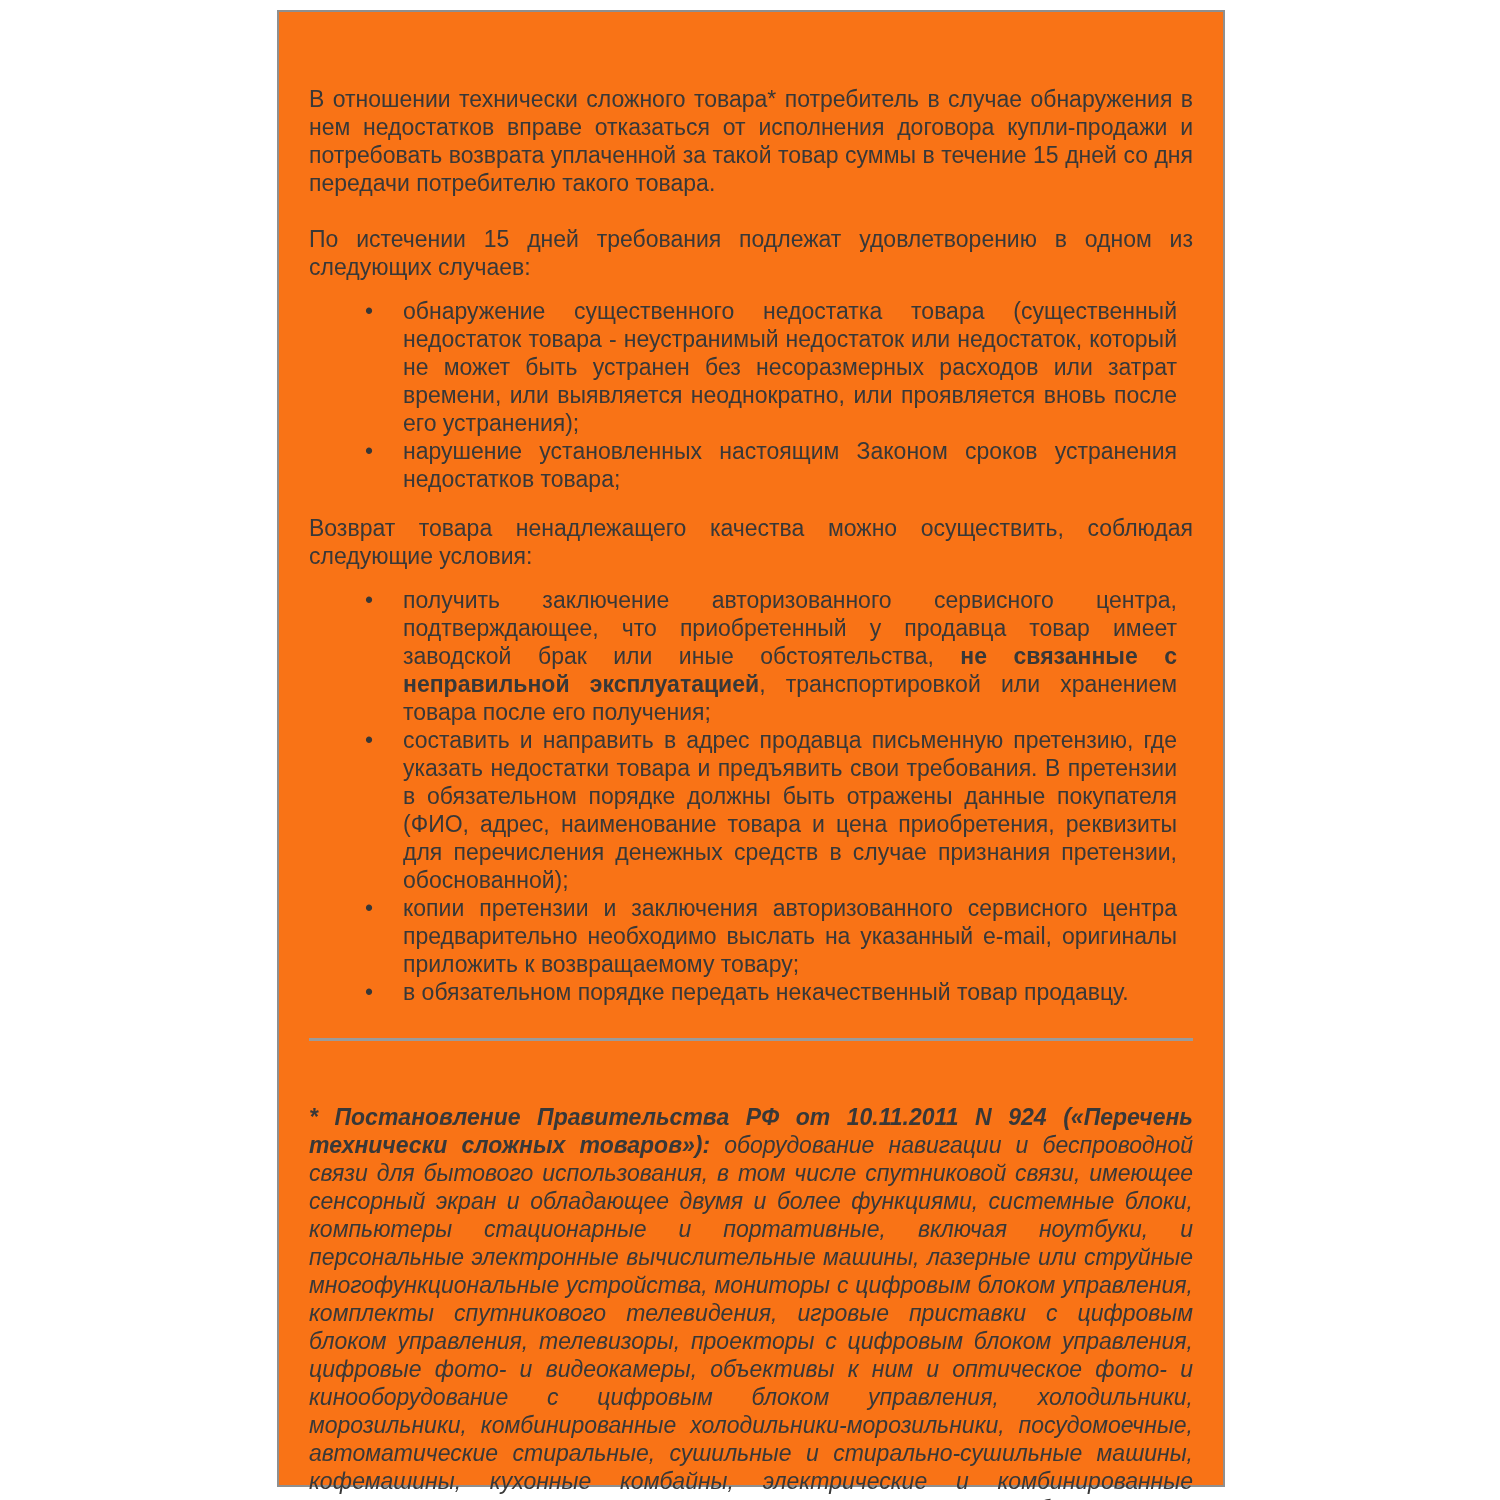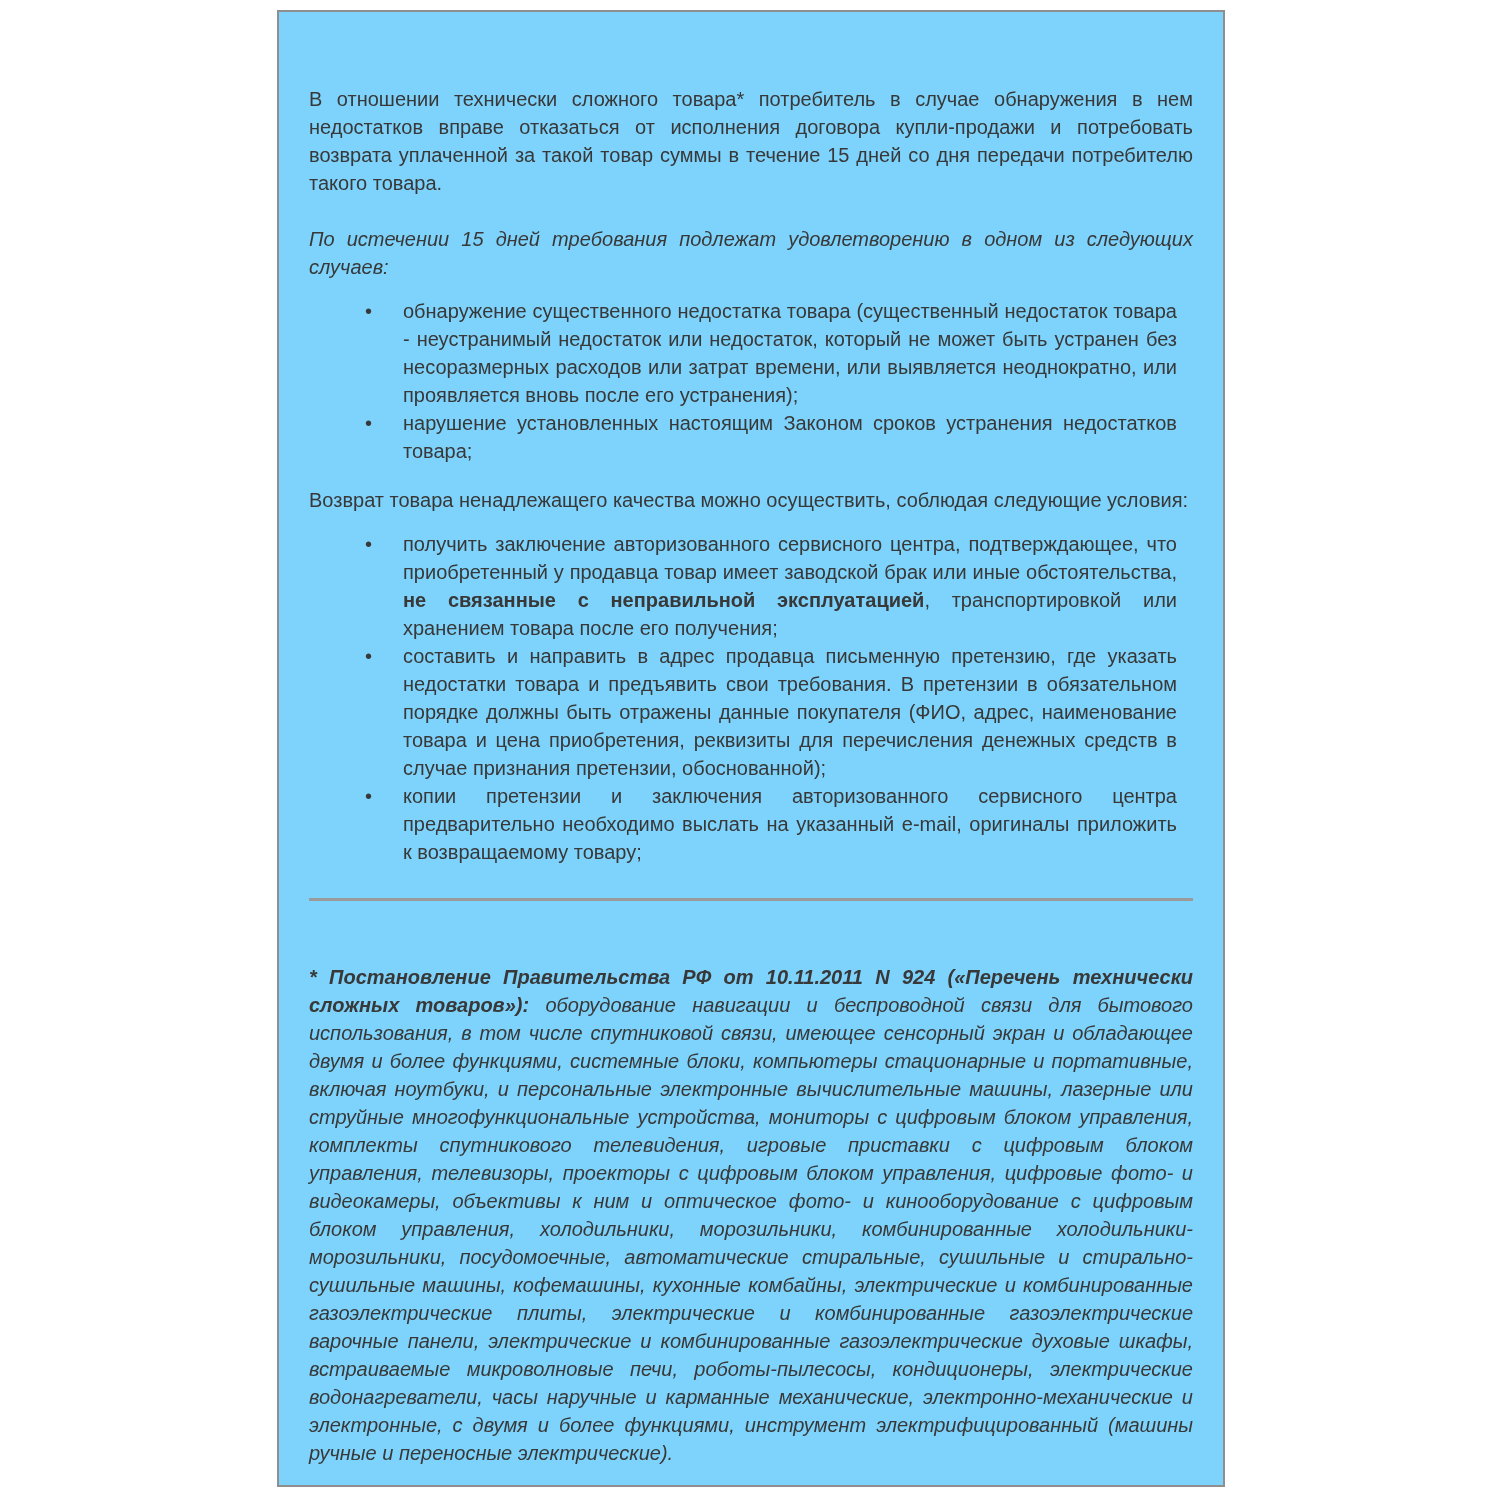--- a/index.html
+++ b/index.html
@@ -10,35 +10,34 @@
     background: #ffffff;
     font-family: "Liberation Sans", "DejaVu Sans", sans-serif;
   }
   .page {
     position: absolute;
     left: 277px;
     top: 10px;
     width: 948px;
     height: 1477px;
     box-sizing: border-box;
-    background: #7dd3fc;
+    background: #f97316;
     border: 2px solid var(--border, #8f8f8f);
     padding: 73px 30px 0 30px;
     color: var(--text, #383838);
-    font-size: 20px;
+    font-size: 23px;
     line-height: 28px;
   }
   .para {
     margin: 0 0 28px 0;
     text-align: justify;
   }
   .para-tight {
     margin: 0;
     text-align: justify;
-    font-style: italic;
   }
   .b { font-weight: bold; }
   ul.doc-list {
     list-style: none;
     margin: 16px;
     padding: 0;
   }
   ul.doc-list li {
     position: relative;
     padding-left: 78px;
@@ -79,19 +78,20 @@
       <li><span>обнаружение существенного недостатка товара (существенный недостаток товара - неустранимый недостаток или недостаток, который не может быть устранен без несоразмерных расходов или затрат времени, или выявляется неоднократно, или проявляется вновь после его устранения);</span></li>
       <li><span>нарушение установленных настоящим Законом сроков устранения недостатков товара;</span></li>
     </ul>
 
   <p class="heading">Возврат товара ненадлежащего качества можно осуществить, соблюдая следующие условия:</p>
 
   <ul class="doc-list">
       <li><span>получить заключение авторизованного сервисного центра, подтверждающее, что приобретенный у продавца товар имеет заводской брак или иные обстоятельства, </span><span class="b">не связанные с неправильной эксплуатацией</span><span>, транспортировкой или хранением товара после его получения;</span></li>
       <li><span>составить и направить в адрес продавца письменную претензию, где указать недостатки товара и предъявить свои требования. В претензии в обязательном порядке должны быть отражены данные покупателя (ФИО, адрес, наименование товара и цена приобретения, реквизиты для перечисления денежных средств в случае признания претензии, обоснованной);</span></li>
       <li><span>копии претензии и заключения авторизованного сервисного центра предварительно необходимо выслать на указанный e-mail, оригиналы приложить к возвращаемому товару;</span></li>
+      <li><span>в обязательном порядке передать некачественный товар продавцу.</span></li>
     </ul>
 
   <hr class="divider">
 
   <p class="footnote"><span class="b">* Постановление Правительства РФ от 10.11.2011 N 924 («Перечень технически сложных товаров»): </span><span>оборудование навигации и беспроводной связи для бытового использования, в том числе спутниковой связи, имеющее сенсорный экран и обладающее двумя и более функциями, системные блоки, компьютеры стационарные и портативные, включая ноутбуки, и персональные электронные вычислительные машины, лазерные или струйные многофункциональные устройства, мониторы с цифровым блоком управления, комплекты спутникового телевидения, игровые приставки с цифровым блоком управления, телевизоры, проекторы с цифровым блоком управления, цифровые фото- и видеокамеры, объективы к ним и оптическое фото- и кинооборудование с цифровым блоком управления, холодильники, морозильники, комбинированные холодильники-морозильники, посудомоечные, автоматические стиральные, сушильные и стирально-сушильные машины, кофемашины, кухонные комбайны, электрические и комбинированные газоэлектрические плиты, электрические и комбинированные газоэлектрические варочные панели, электрические и комбинированные газоэлектрические духовые шкафы, встраиваемые микроволновые печи, роботы-пылесосы, кондиционеры, электрические водонагреватели, часы наручные и карманные механические, электронно-механические и электронные, с двумя и более функциями, инструмент электрифицированный (машины ручные и переносные электрические).</span></p>
 
 </div>
 
 </body></html>

